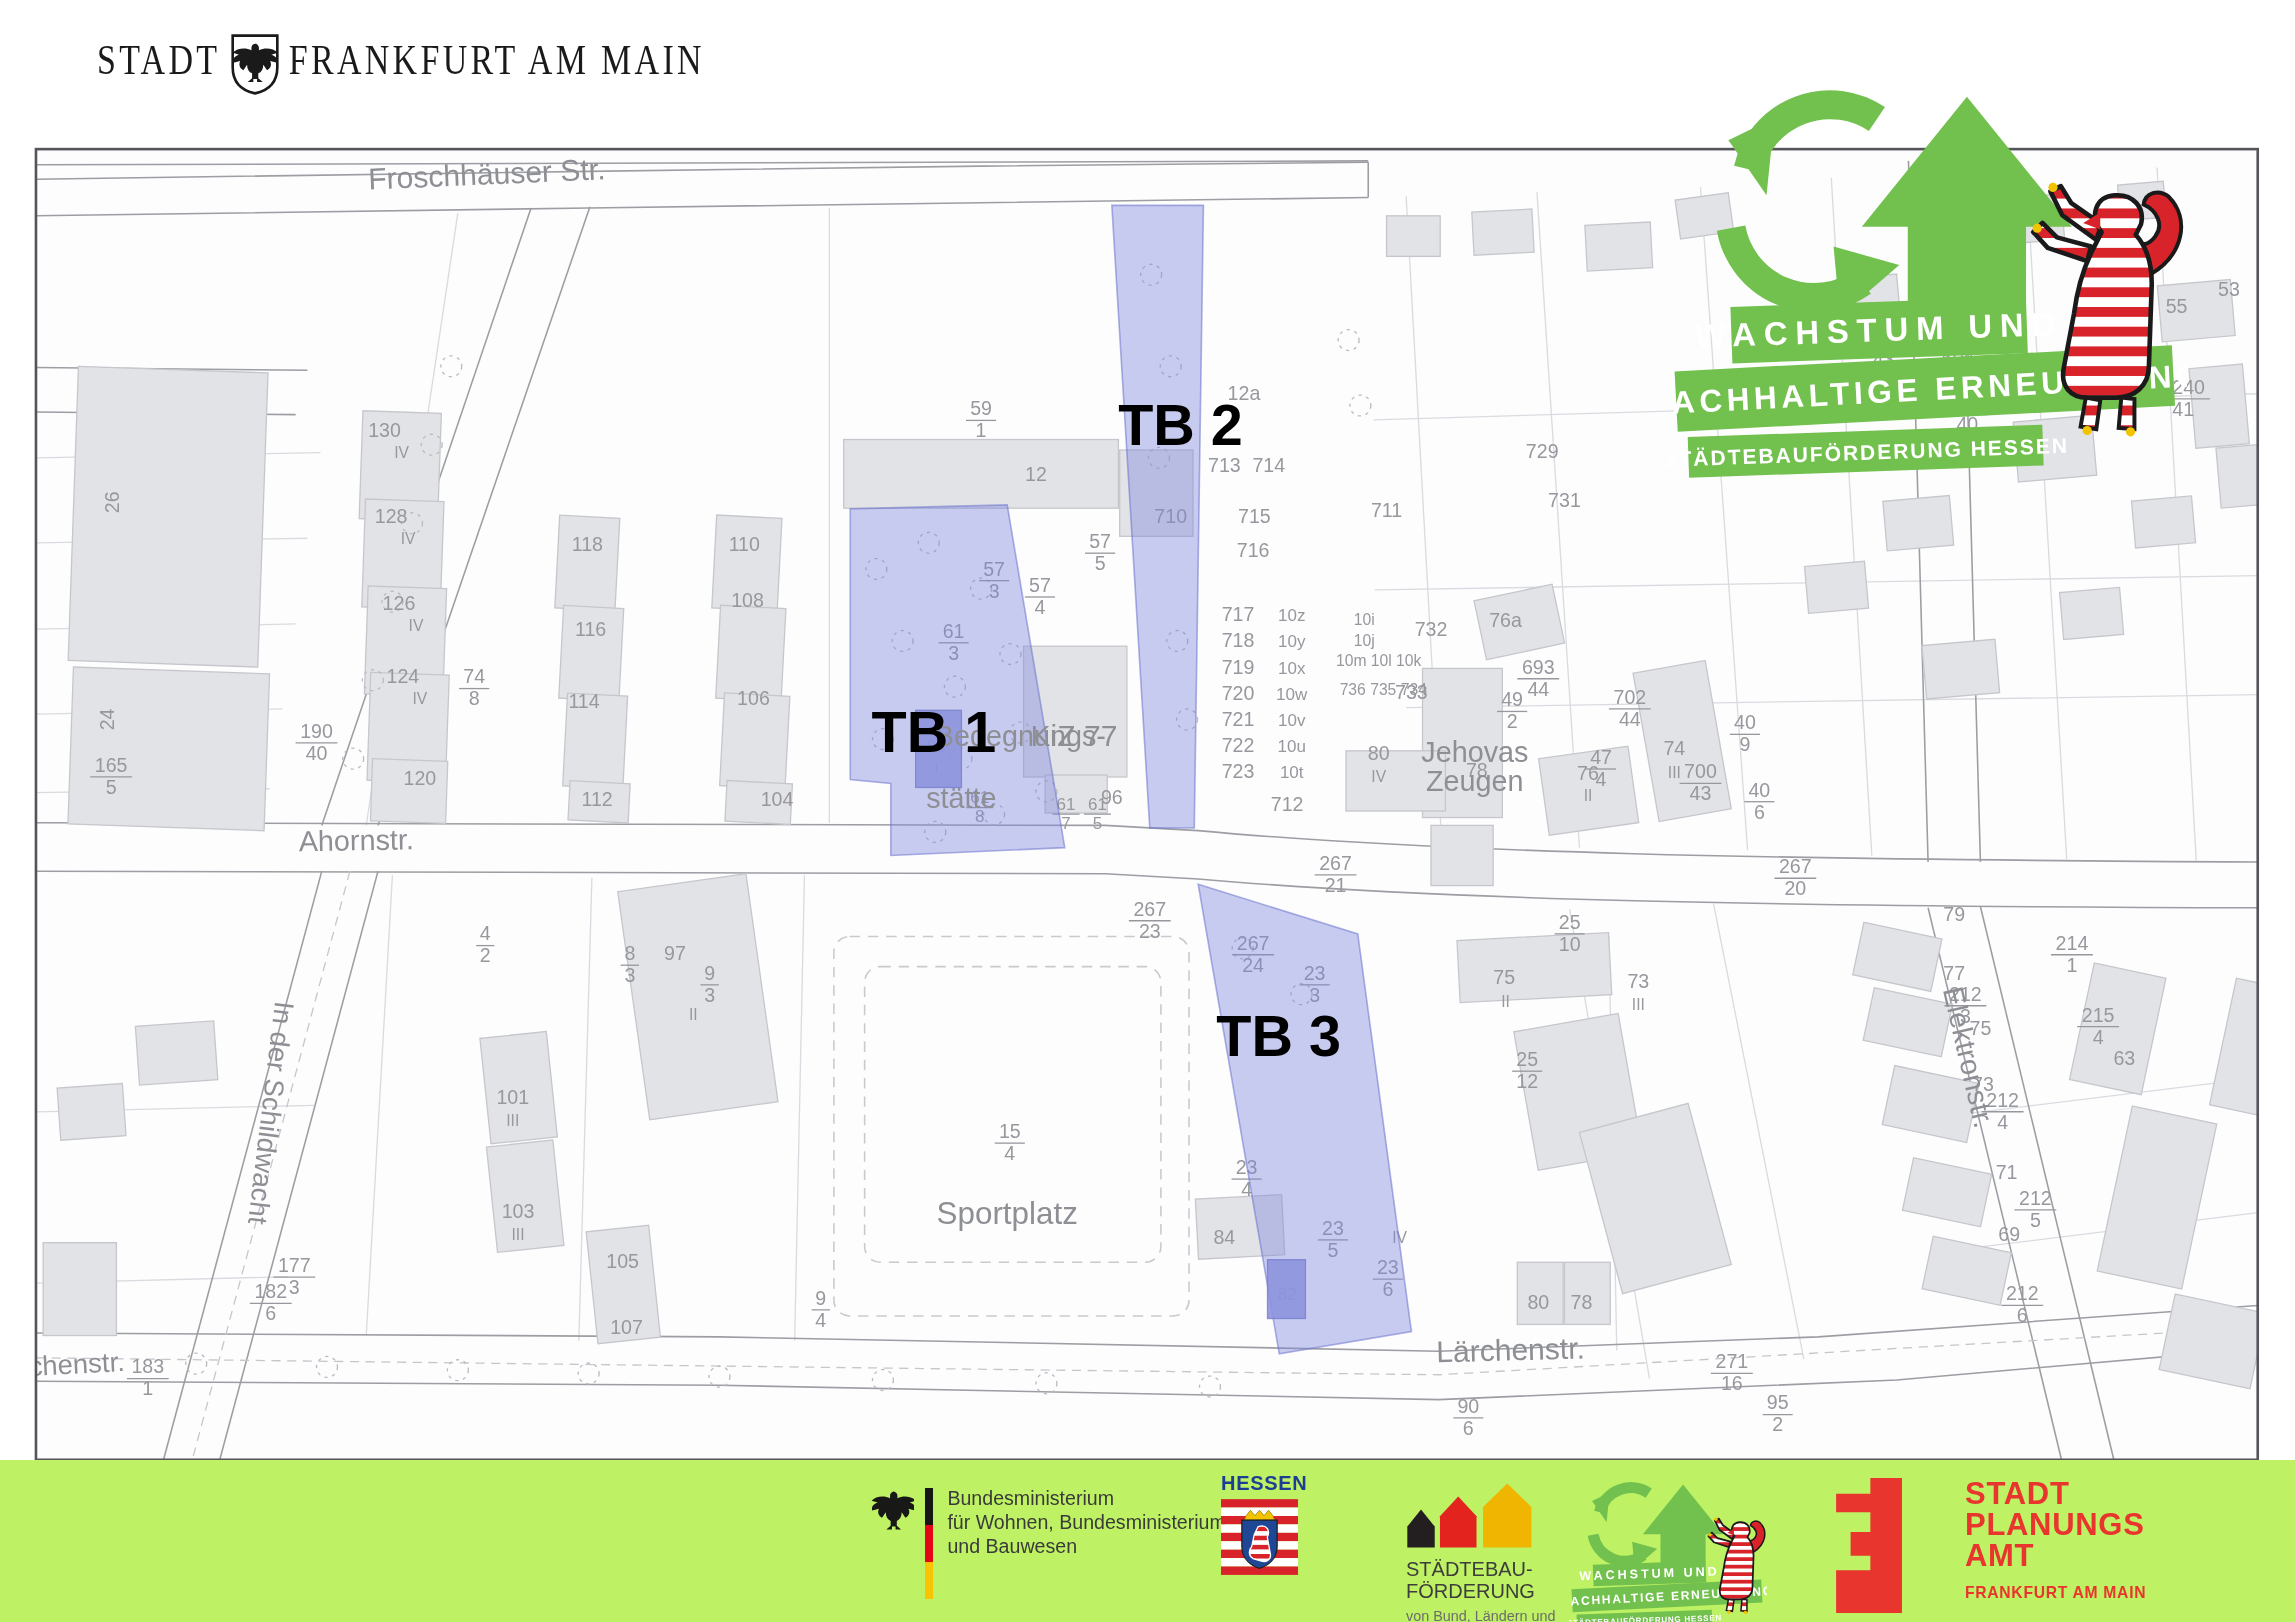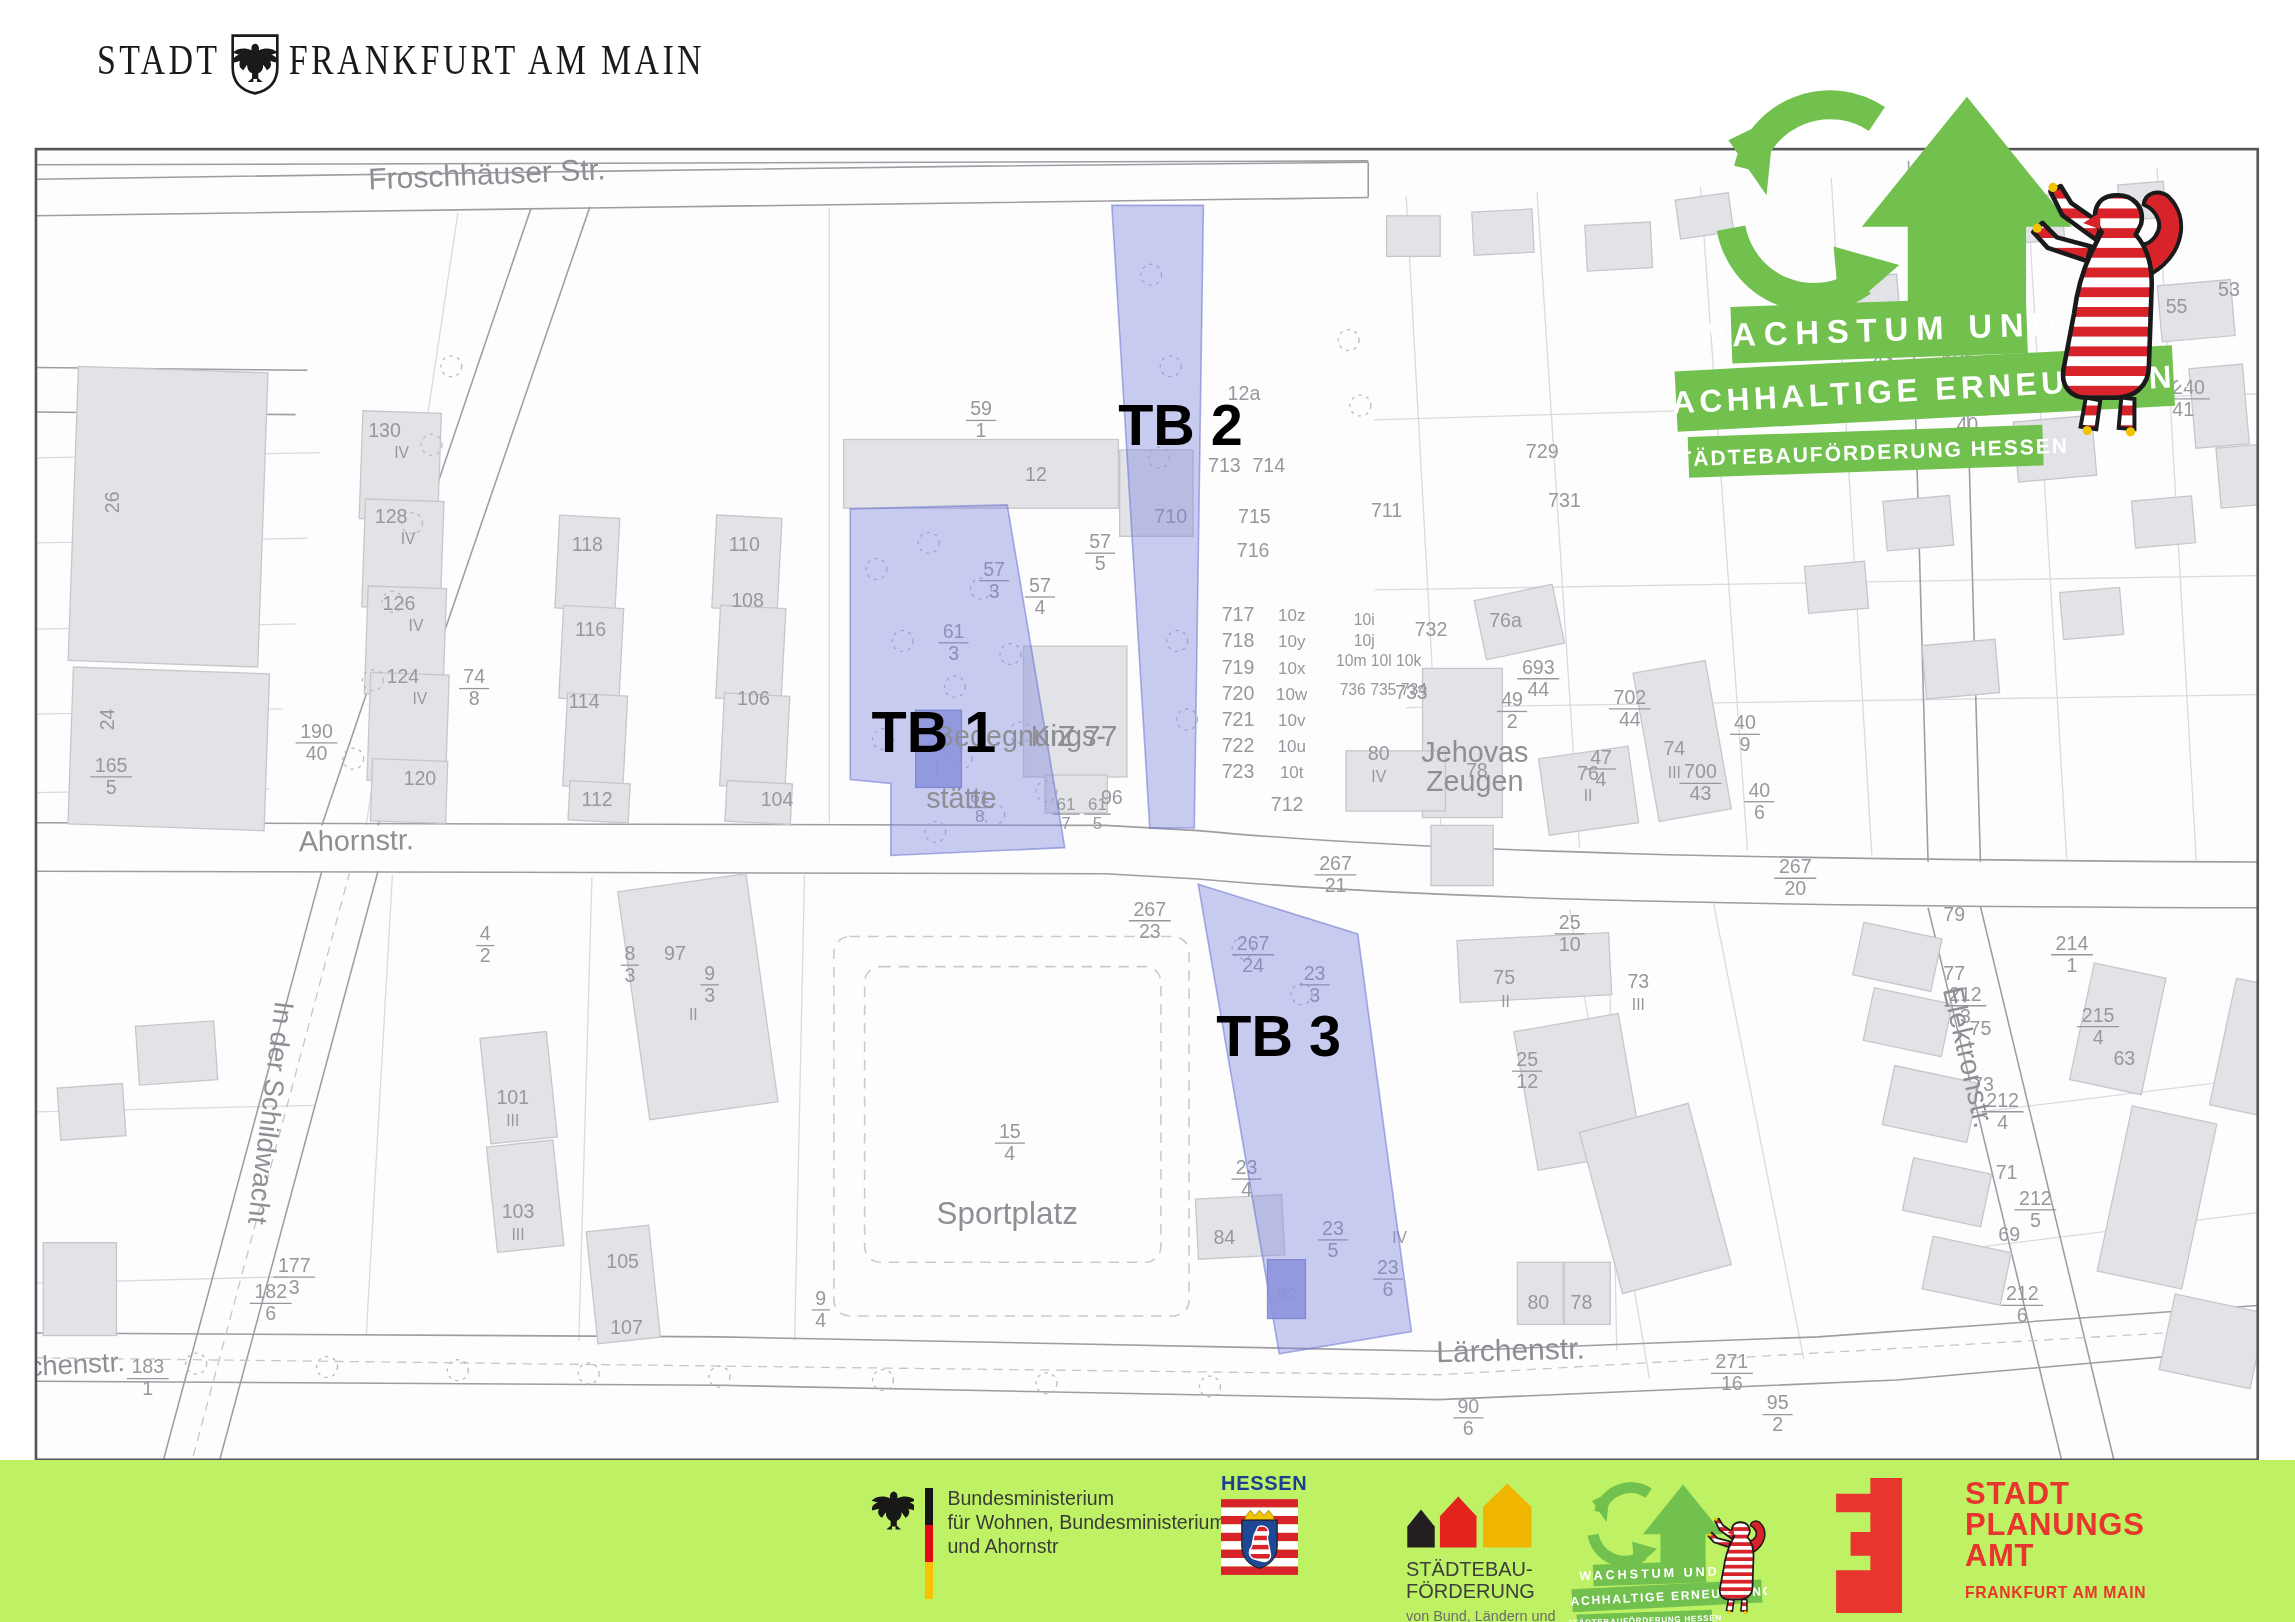--- a/index.html
+++ b/index.html
@@ -801,21 +801,21 @@
         </g>
       </svg>
       <div class="bar">
         <div id="bar-black" style="background: rgb(22, 22, 21);"></div>
           <div id="bar-red" style="background: rgb(227, 6, 19);"></div>
           <div id="bar-gold" style="background: rgb(248, 195, 0);"></div>
       </div>
       <div class="mtext">
         <div>Bundesministerium</div>
         <div>für Wohnen, Bundesministerium</div>
-        <div>und Ahornstr</div>
+        <div>und Bauwesen</div>
       </div>
     </div>
 
     <div class="hessen">
       <div class="htitle">HESSEN</div>
       <svg width="77" height="76" viewBox="0 0 118 116" style="margin-top:3.9px">
         <defs>
           <pattern id="miniStripes" width="12" height="14" patternUnits="userSpaceOnUse">
             <rect width="12" height="14" fill="#ffffff"></rect>
               <rect width="12" height="7" fill="#d8232a"></rect>

